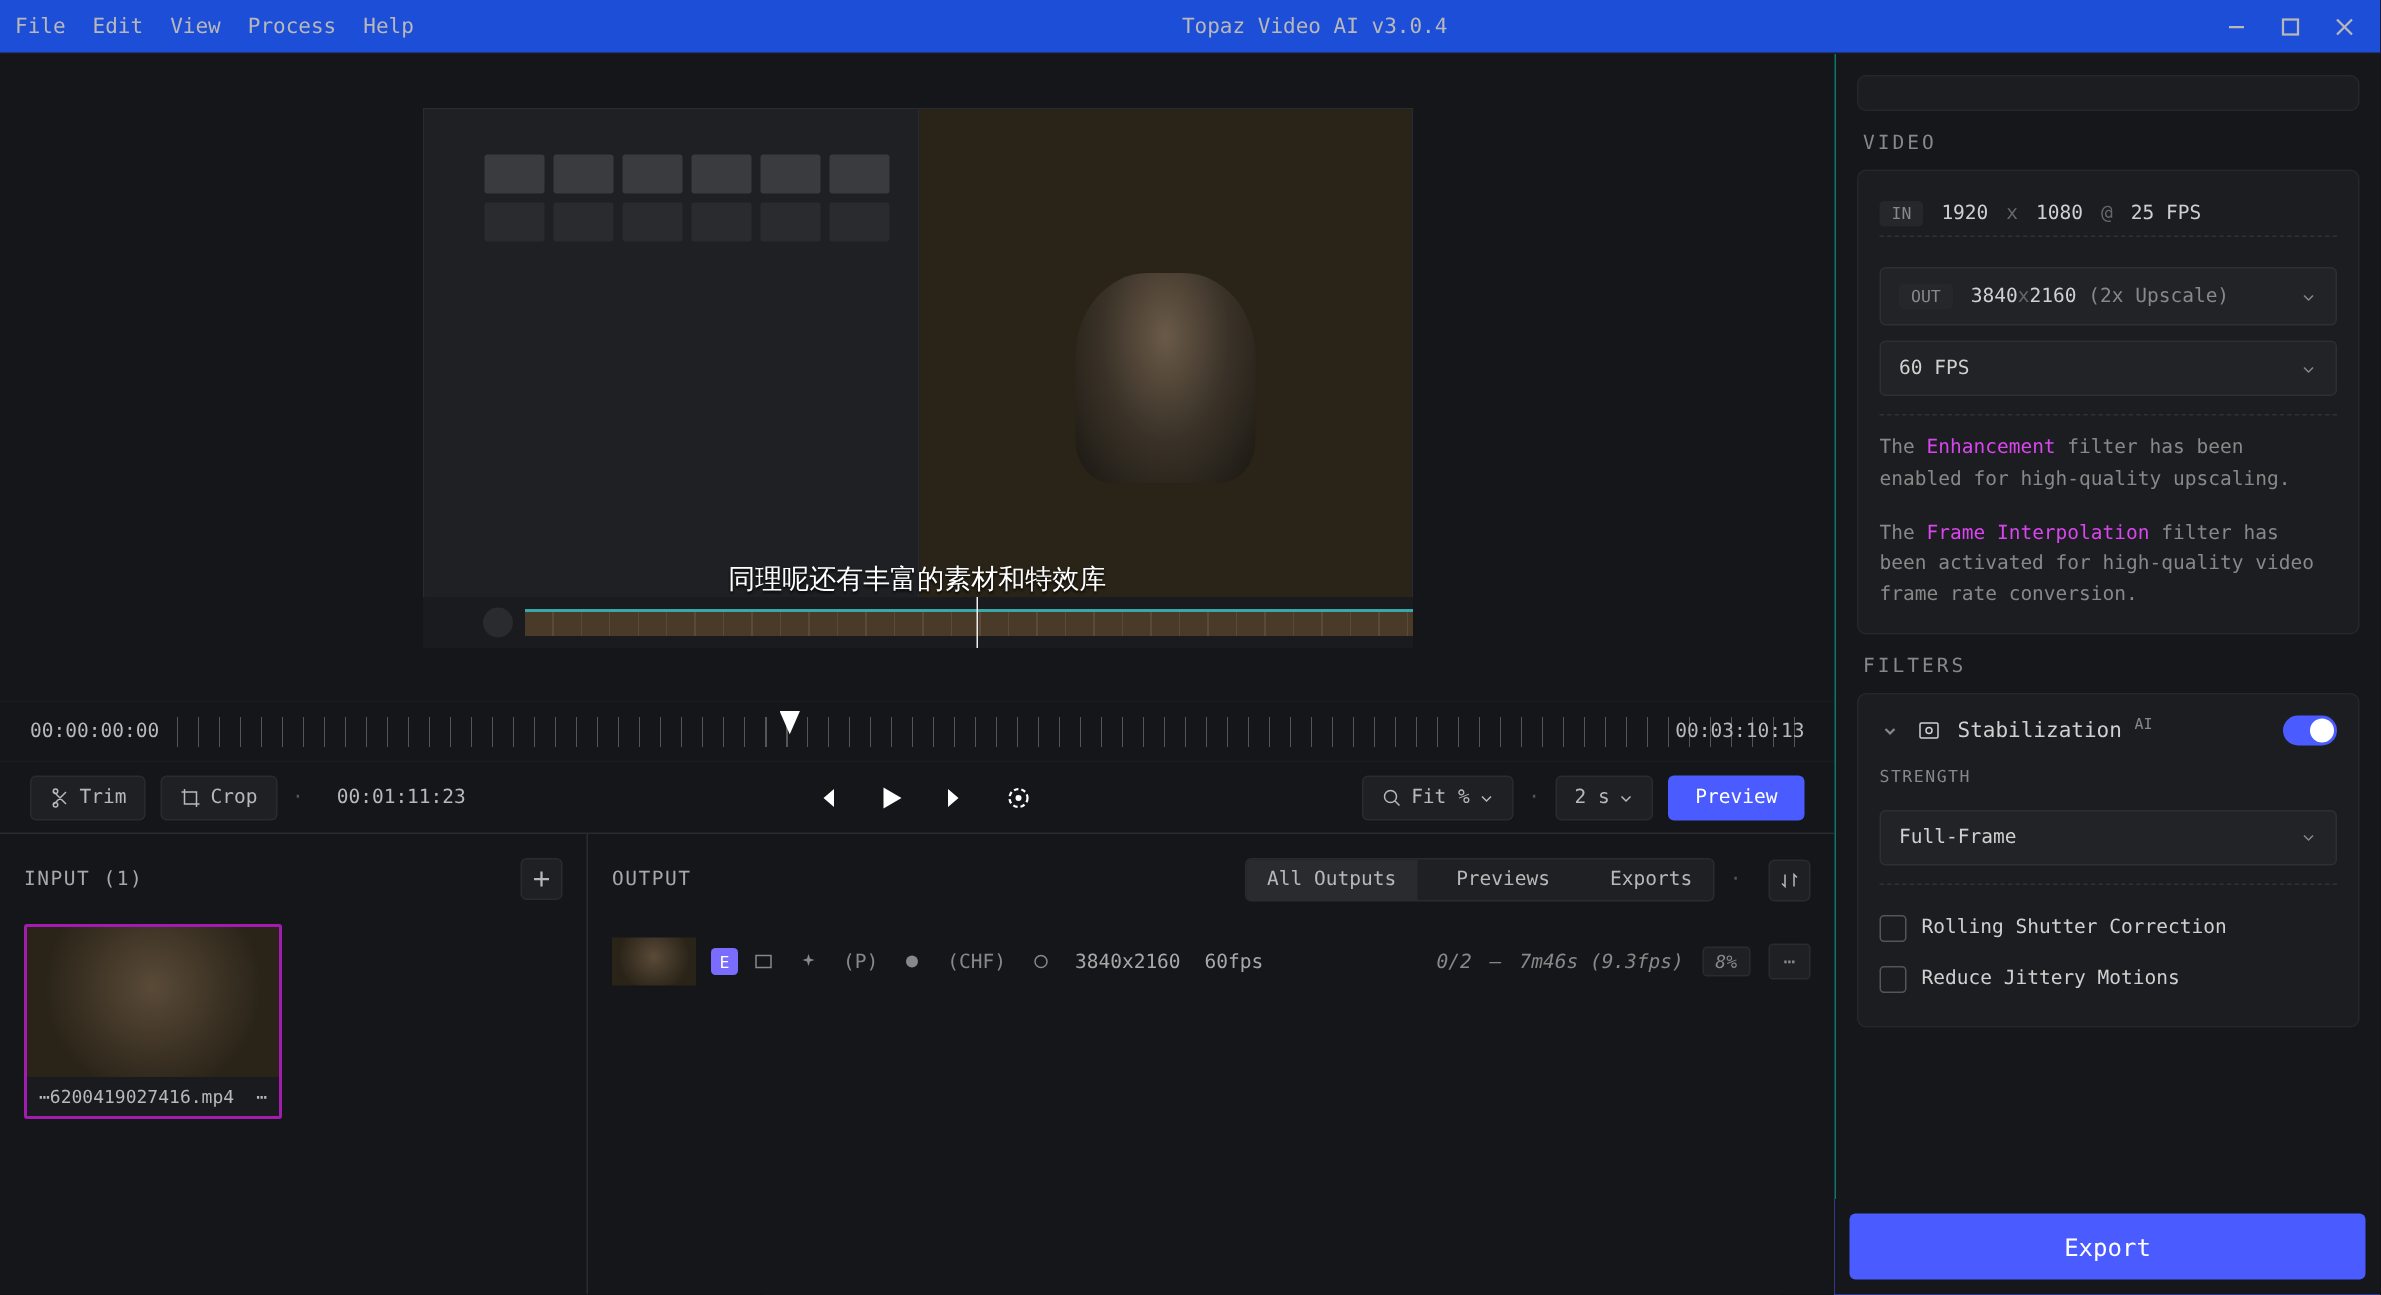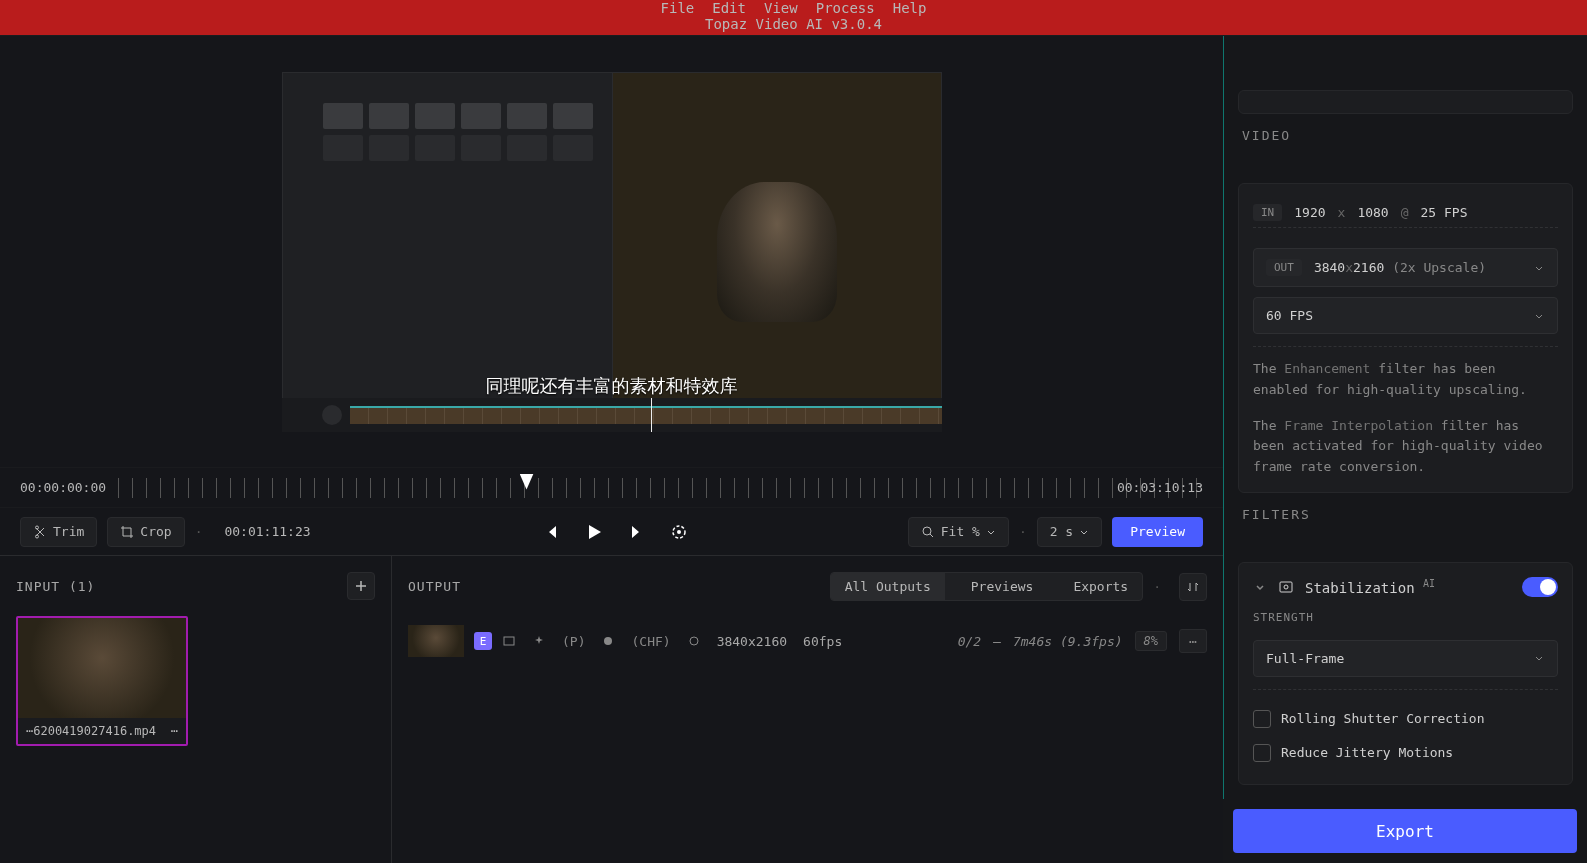--- a/index.html
+++ b/index.html
@@ -1,17 +1,17 @@
 <!DOCTYPE html>
 <html><head>
 <meta charset="utf-8">
 <style>
   * { box-sizing: border-box; margin: 0; padding: 0; }
   body { width: 1587px; height: 863px; background: #0f1012; color: #b8b8b8; font-family: 'Segoe UI', 'Consolas', monospace; font-size: 13px; overflow: hidden; }
-  .titlebar { height: 36px; background: #b91c1c; display: flex; align-items: center; padding: 0 10px; border-bottom: 1px solid #1a1b1e; flex-direction: column; }
+  .titlebar { height: 36px; background: #1d4ed8; display: flex; align-items: center; padding: 12px 10px; border-bottom: 1px solid #1a1b1e; }
   .menu { display: flex; gap: 18px; }
   .menu-item { color: #b8b8b8; cursor: pointer; font-size: 14px; }
   .title-center { flex: 1; text-align: center; color: #b8b8b8; font-size: 14px; }
   .win-controls { display: flex; gap: 8px; align-items: center; }
   .win-btn { width: 28px; height: 28px; display:flex; align-items:center; justify-content:center; color:#b8b8b8; cursor:pointer; }
   .layout { display: flex; height: calc(100% - 36px); }
   .main { flex: 1; display: flex; flex-direction: column; background: #15161a; }
   .preview-area { flex: 1; display: flex; align-items:center; justify-content:center; background: #15161a; position:relative; }
   .preview-frame { width: 660px; height: 360px; background:#1a1b1e; border:1px solid #2a2b2e; display:flex; }
   .preview-left { width: 330px; background:#1f2023; border-right:1px solid #2a2b2e; position:relative; }
@@ -53,32 +53,32 @@
   .out-thumb { width:56px; height:32px; background: radial-gradient(circle at 50% 40%, #5a4a38 0%, #2a2418 70%);}
   .badge-e { width:18px; height:18px; background:#7a6cff; border-radius:3px; color:#fff; font-size:11px; display:flex;align-items:center;justify-content:center;}
   .out-meta { color:#888; font-size:13px; display:flex; gap:16px; align-items:center;}
   .out-meta .dim{color:#a8a8a8;}
   .out-right { margin-left:auto; display:flex; gap:12px; align-items:center; color:#888;font-style:italic;}
   .pct-box { padding:2px 8px; background:#1f2023; border:1px solid #2a2b2e; border-radius:3px; font-size:12px;}
   .more-box { width:28px; height:24px; background:#1f2023; border:1px solid #2a2b2e; border-radius:3px; display:flex;align-items:center;justify-content:center;}
   .sort-btn { width:28px; height:28px; background:#1f2023; border:1px solid #2a2b2e; border-radius:4px; display:flex;align-items:center;justify-content:center; margin-left:8px;}
   .sidebar { width: 364px; background:#16171a; border-left:1px solid #0f766e; overflow-y:auto; padding:14px; position:relative;}
   .side-section-title { color:#888; font-size:13px; letter-spacing:2px; margin:12px 4px 10px;}
-  .side-card { background:#1c1d20; border:1px solid #26272a; border-radius:6px; padding:14px; margin-bottom:14px;margin-top:40px;}
+  .side-card { background:#1c1d20; border:1px solid #26272a; border-radius:6px; padding:14px; margin-bottom:14px;}
   .io-row { display:flex; align-items:center; gap:12px; padding:6px 0; border-bottom:1px dashed #303134; font-family:monospace;}
   .io-row:last-child{border:none;}
   .io-badge { background:#26272a; color:#888; font-size:11px; padding:2px 8px; border-radius:3px;}
   .io-val { color:#d0d0d0;}
   .io-x{color:#666;}
   .io-sep{color:#666;}
   .select-box { background:#222326; border:1px solid #2e2f32; border-radius:4px; padding:10px 12px; display:flex; justify-content:space-between; align-items:center; margin-top:10px; cursor:pointer; font-family:monospace;}
   .select-main { color:#d0d0d0;}
   .select-sub { color:#888;}
   .info-text { color:#888; font-size:13px; line-height:1.6; font-family:monospace;}
-  .info-text b{color:#737373; font-weight:normal;}
+  .info-text b{color:#d946ef; font-weight:normal;}
   .hr-dash{border:none;border-top:1px dashed #303134;margin:12px 0;}
   .filter-hdr { display:flex; align-items:center; gap:10px;}
   .chev { color:#888; cursor:pointer;}
   .filter-name { color:#d0d0d0; font-size:14px; font-family:monospace;}
   .filter-ai { color:#888; font-size:10px; vertical-align:super;}
   .toggle { width:36px; height:20px; background:#4a5cff; border-radius:10px; position:relative; margin-left:auto;}
   .toggle::after{content:'';width:16px;height:16px;background:#fff;border-radius:50%;position:absolute;right:2px;top:2px;}
   .slider-row { display:flex; align-items:center; gap:12px; margin-top:14px;}
   .slider-label { color:#888; font-size:11px; letter-spacing:1px;}
   .slider-track { flex:1; height:4px; background:#2e2f32; border-radius:2px; position:relative;}

